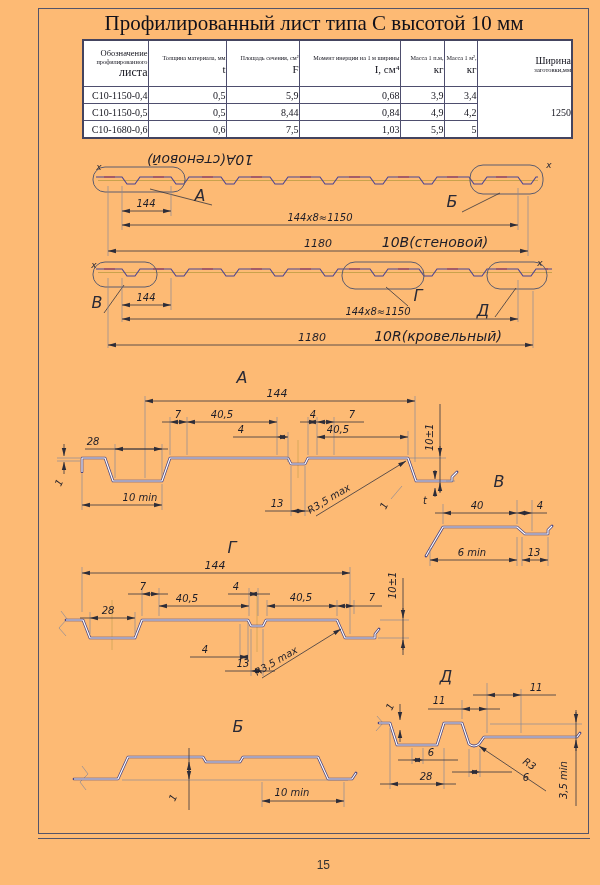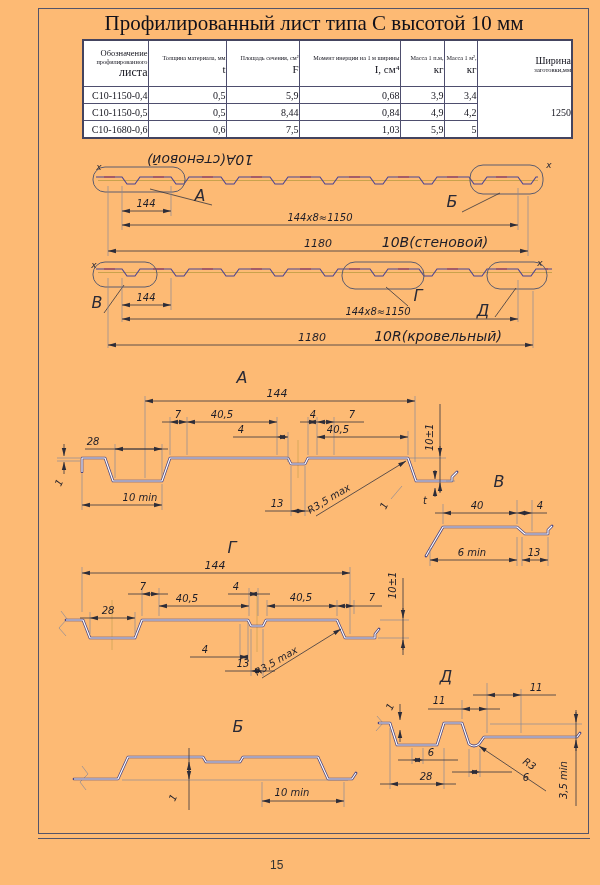--- a/index.html
+++ b/index.html
@@ -1,21 +1,21 @@
 <!DOCTYPE html>
 <html><head>
 <meta charset="utf-8">
 <style>
   html,body{margin:0;padding:0;background:#e8e8e8;}
   .page{position:relative;width:600px;height:885px;background:#fdba74;outline:1px solid #c3c3cc;
         font-family:"Liberation Serif",serif;overflow:hidden;}
   .frame{position:absolute;left:38px;top:8px;width:549px;height:824px;border:1.4px solid #54546a;}
   .frame-b2{position:absolute;left:38px;top:838px;width:552px;border-top:1.2px solid #54546a;}
   .title{position:absolute;left:42px;top:11px;width:544px;text-align:center;font-size:21px;color:#10101a;}
-  .pagenum{position:absolute;left:270px;top:858px;width:60px;text-align:left;
+  .pagenum{position:absolute;left:270px;top:858px;width:60px;text-align:right;
            font-family:"Liberation Sans",sans-serif;font-size:12px;color:#333;}
   table.spec{position:absolute;left:82px;top:39px;width:489px;border-collapse:collapse;
              table-layout:fixed;background:#fff;}
   .spec td{border:1px solid #4e4e6e;text-align:right;vertical-align:middle;padding:0;color:#15151f;overflow:hidden;}
   .spec{border:2px solid #44445f;}
   .spec tr.h td{height:45px;}
   .spec tr.r td{height:16px;font-size:10px;}
   .hd1{font-size:8.5px;}
   .hd2{font-size:6.3px;white-space:nowrap;}
   .hd3{font-size:12px;}

